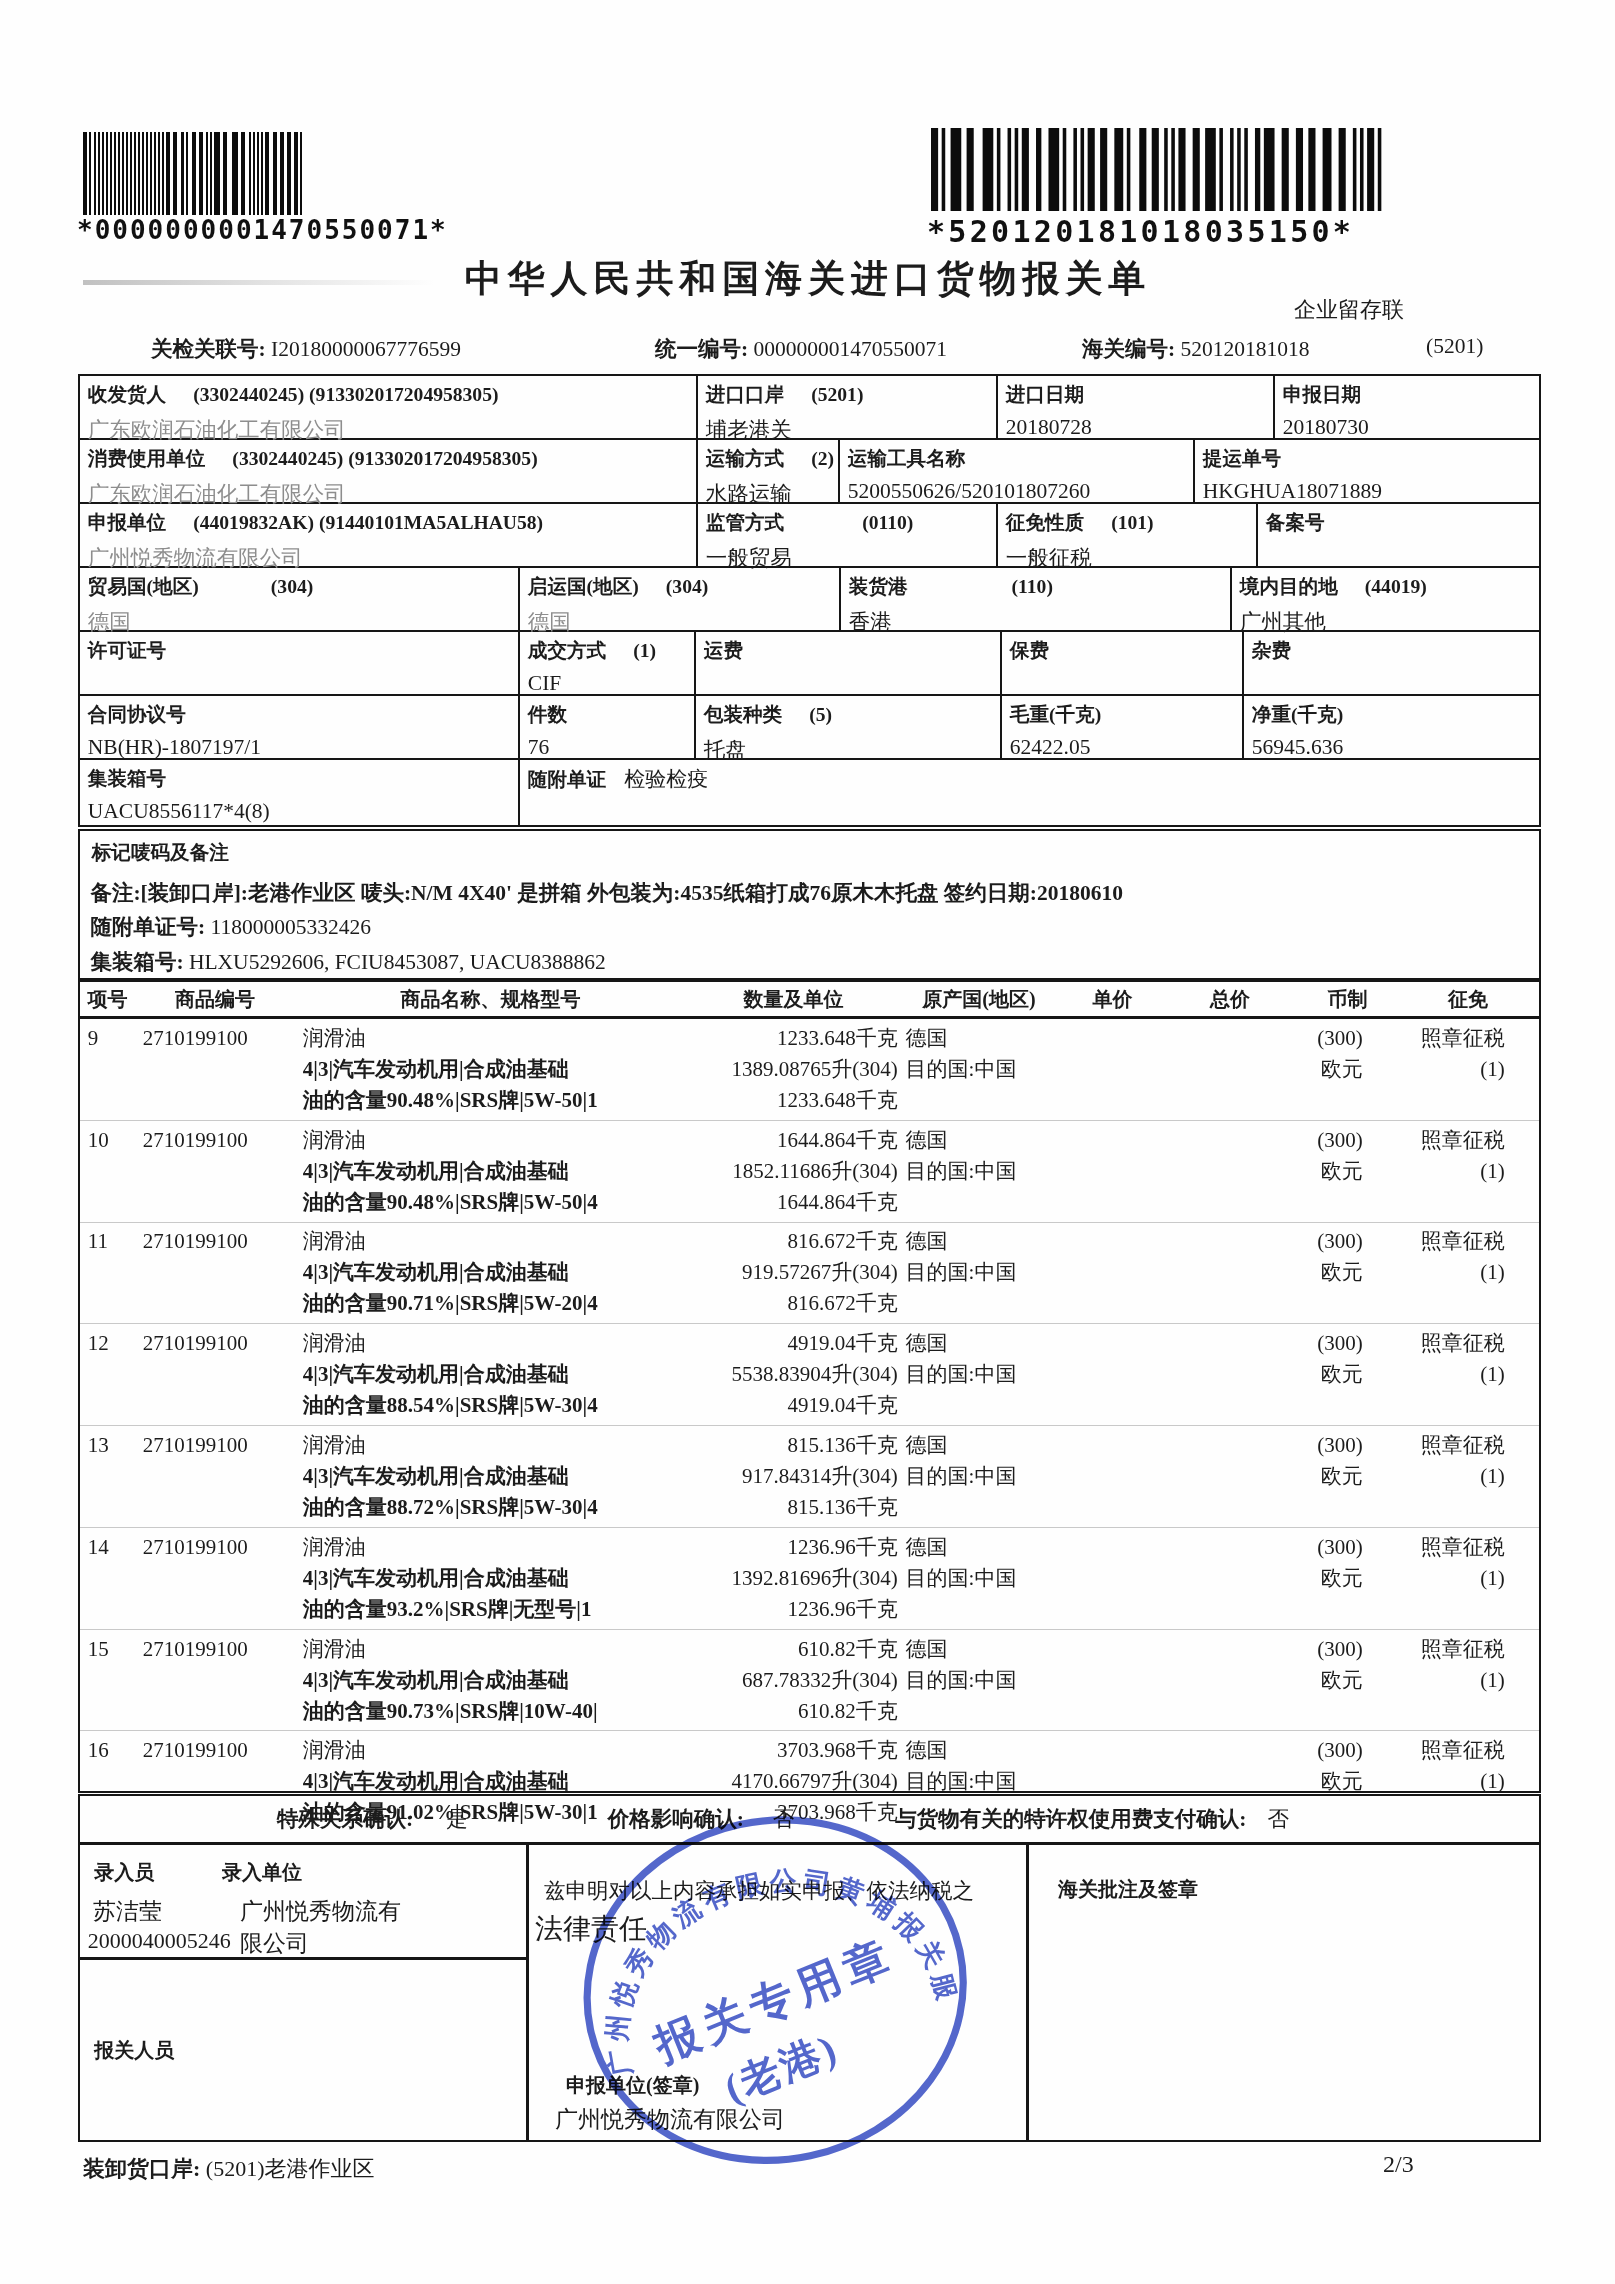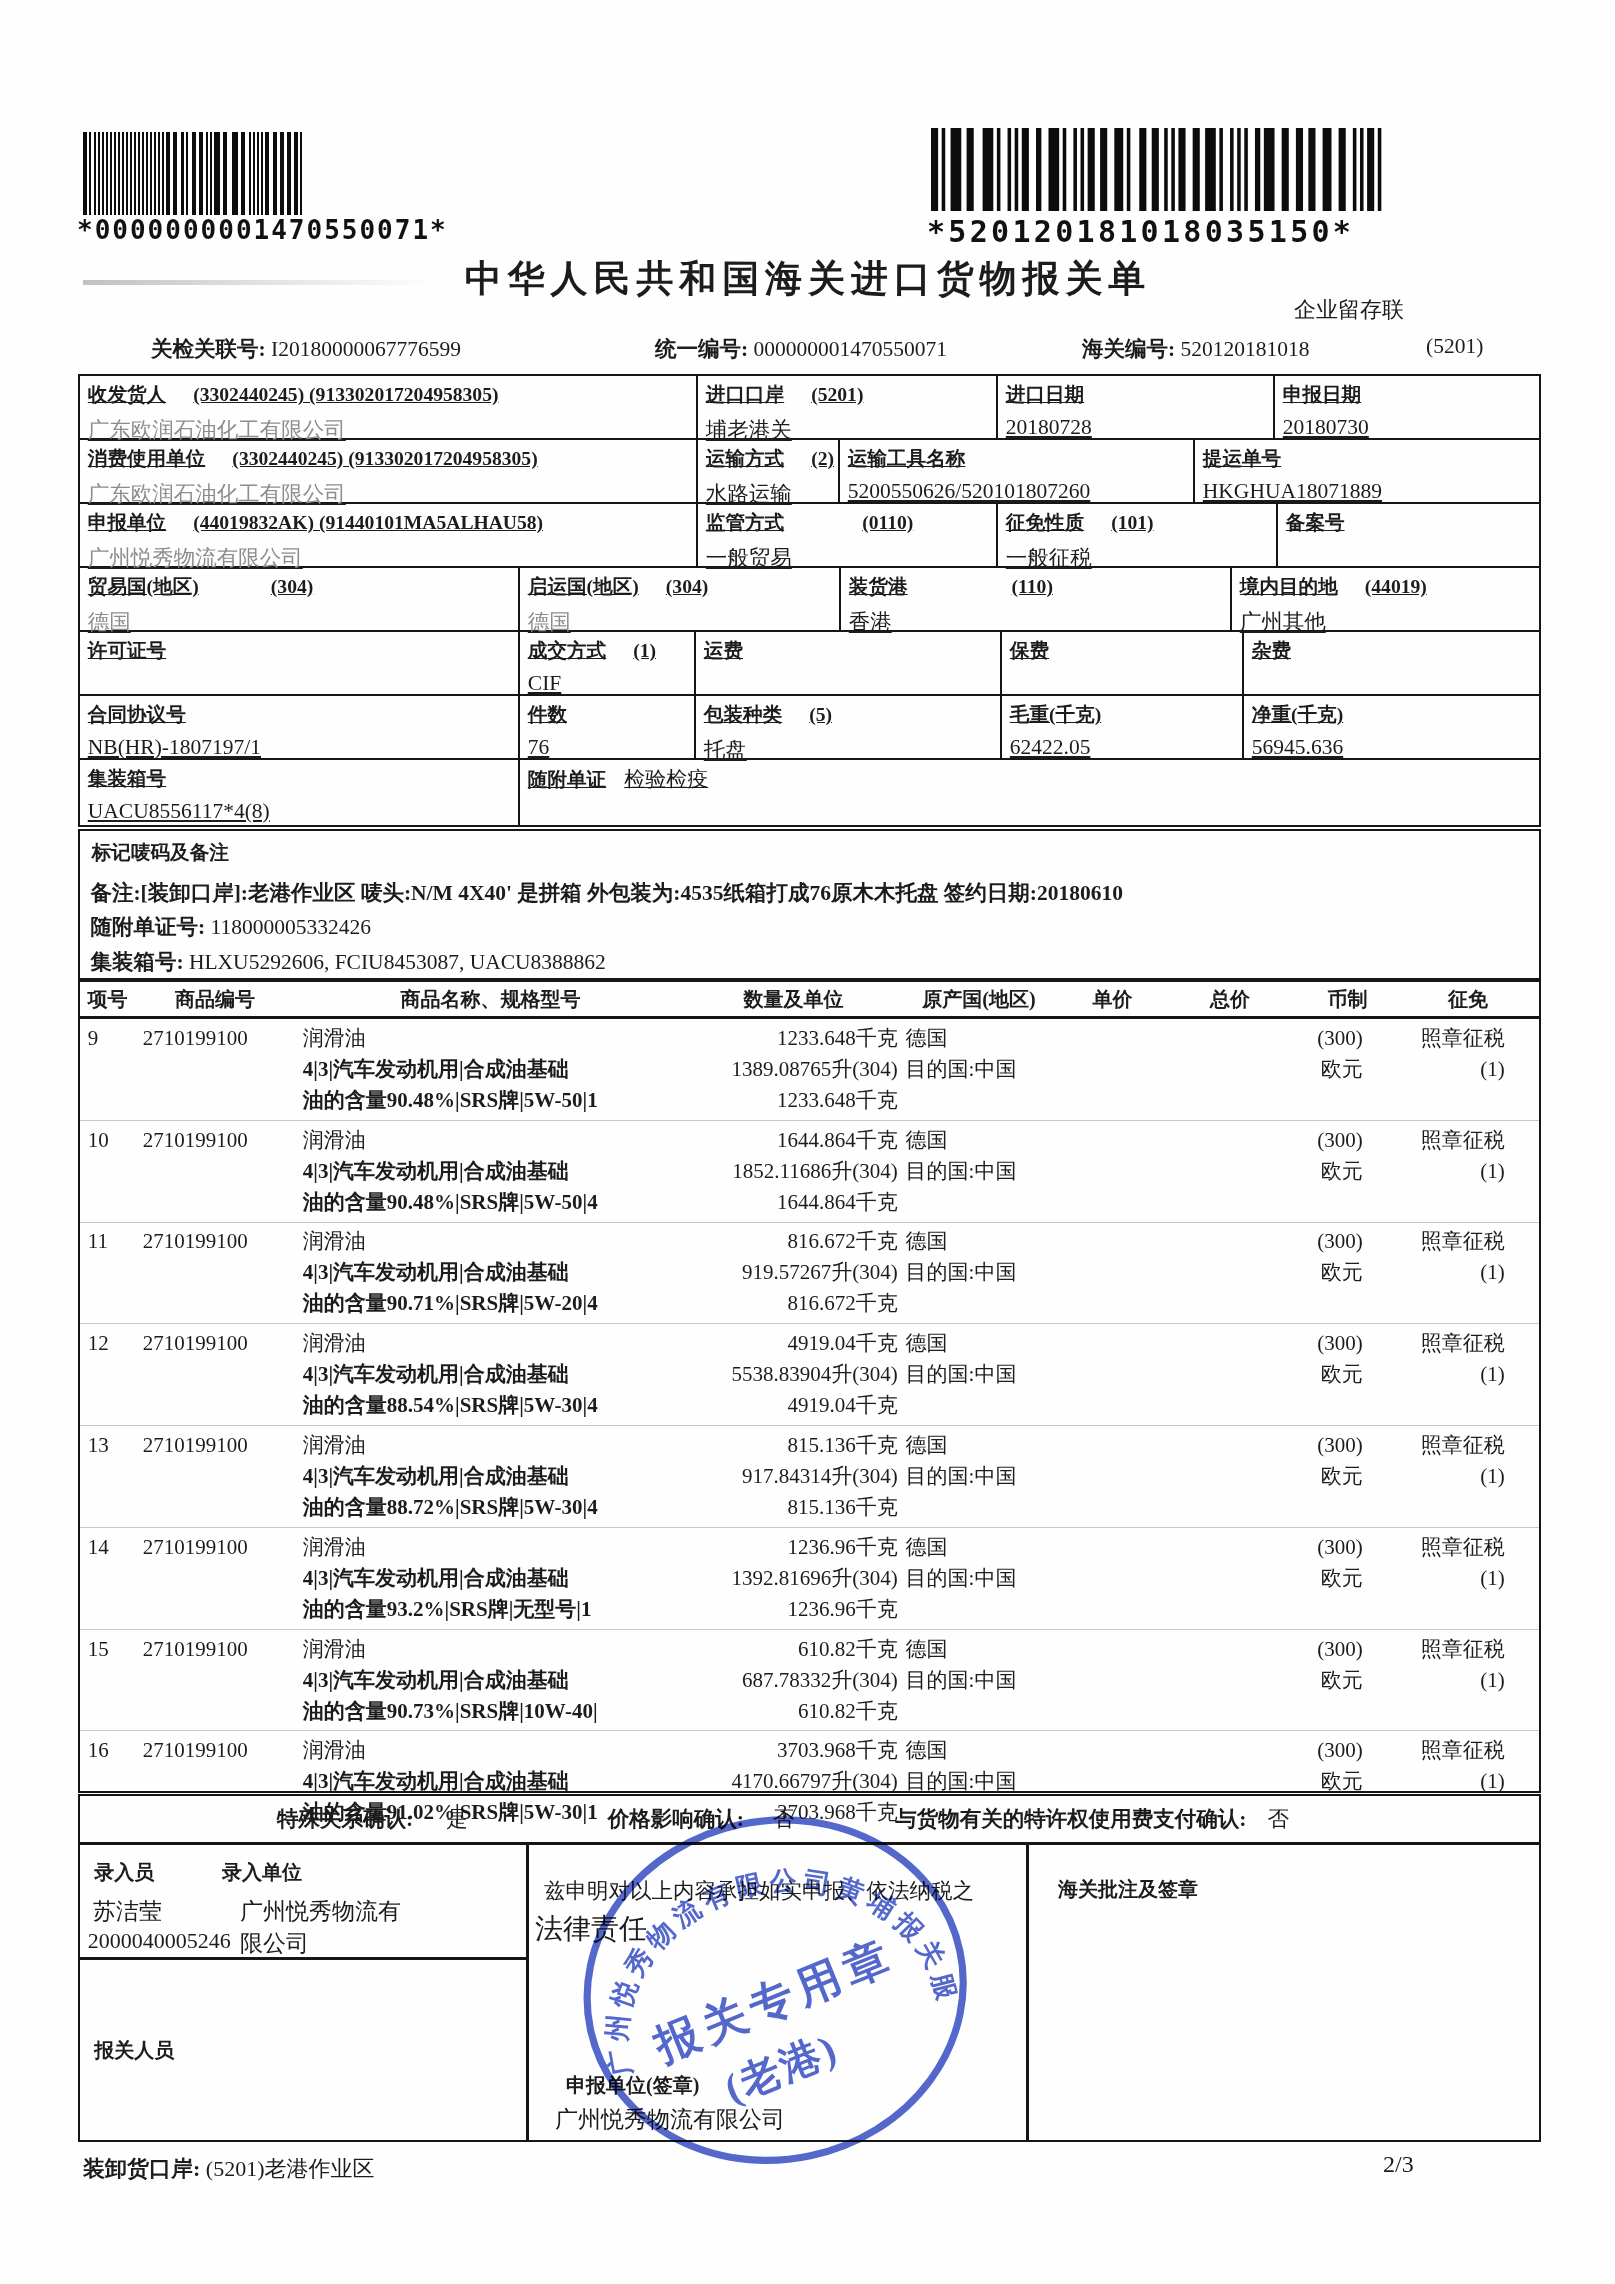--- a/index.html
+++ b/index.html
@@ -23,21 +23,21 @@
   
   .refline{position:absolute;left:78px;top:334px;width:1463px;height:31px;font-size:21.5px;}
   .refline .lab{font-weight:600;}
   .r1{position:absolute;left:73px;}
   .r2{position:absolute;left:577px;}
   .r3{position:absolute;left:1004px;}
   .r4{position:absolute;left:1348px;}
   
   .sect{position:absolute;left:78px;width:1463px;border:2.6px solid #161616;box-sizing:border-box;background:transparent;}
   #info{top:374px;}
-  .irow{display:flex;border-top:2.6px solid #161616;text-decoration:underline;}
+  .irow{display:flex;border-top:2.6px solid #161616;}
   .irow:first-child{border-top:none;}
   .cell{box-sizing:border-box;border-left:2.6px solid #161616;padding:5.2px 7.8px 2.6px 7.8px;height:62px;overflow:visible;}
   .cell:first-child{border-left:none;}
   .cell .lab{font-size:19.6px;font-weight:600;white-space:nowrap;}
   .cell .code{margin-left:27px;font-weight:600;}
   .cell .val{font-size:21.5px;margin-top:6.5px;white-space:nowrap;}
   .cell .inlineval{font-size:21px;margin-left:18px;font-weight:400;}
   .faded{color:#8d8d8d;}
   
   #marks{top:829px;height:151px;font-size:21.5px;}
@@ -302,21 +302,21 @@
     </div>
     <div class="irow">
       <div class="cell" style="width:616px">
         <div class="lab"><span>申报单位</span><span class="code">(44019832AK) (91440101MA5ALHAU58)</span></div>
         <div class="val faded">广州悦秀物流有限公司</div>
       </div>
       <div class="cell" style="width:300px">
         <div class="lab"><span>监管方式</span><span class="code" style="margin-left:78px">(0110)</span></div>
         <div class="val">一般贸易</div>
       </div>
-      <div class="cell" style="width:280px">
+      <div class="cell" style="width:260px">
         <div class="lab"><span>征免性质</span><span class="code">(101)</span></div>
         <div class="val">一般征税</div>
       </div>
       <div class="cell" style="width:261px">
         <div class="lab"><span>备案号</span></div>
         <div class="val"></div>
       </div>
     </div>
     <div class="irow">
       <div class="cell" style="width:438px">

